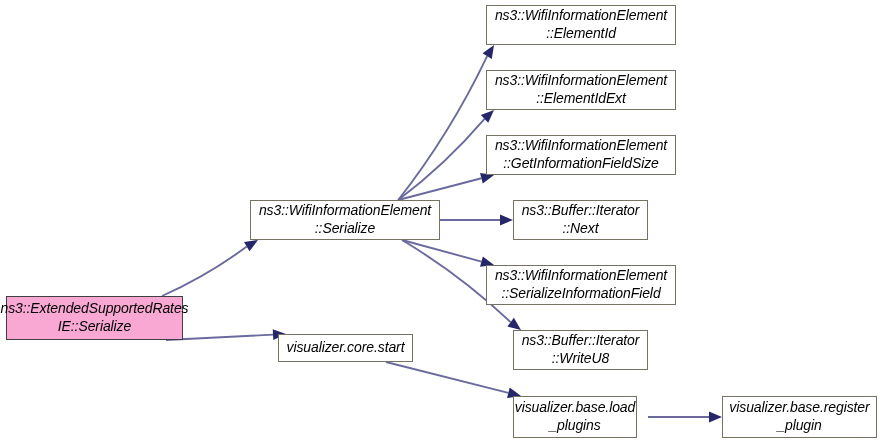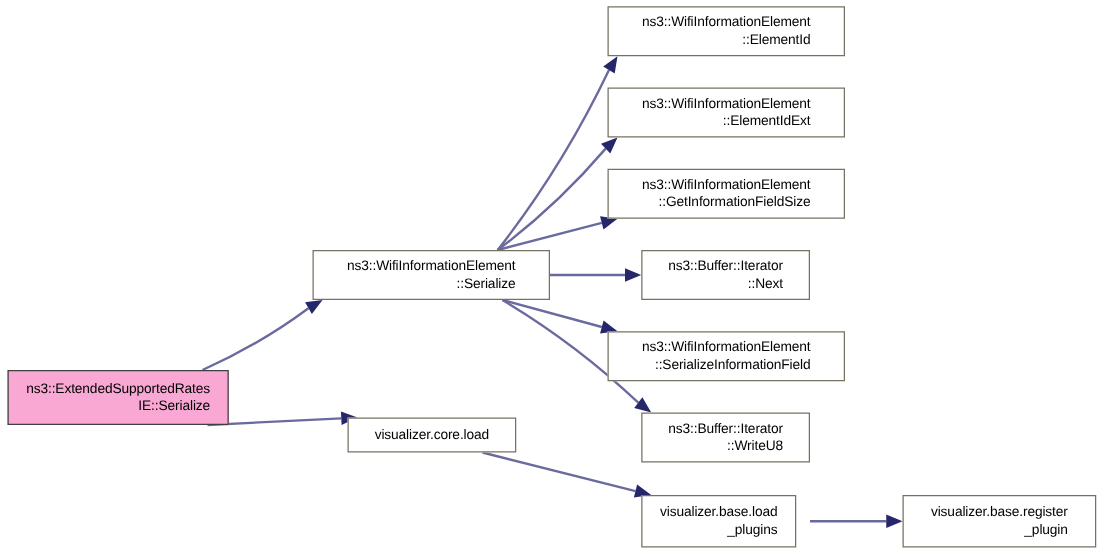--- a/index.html
+++ b/index.html
@@ -22,29 +22,30 @@
     width: 883px;
     height: 444px;
     pointer-events: none;
   }
   .node {
     position: absolute;
     box-sizing: border-box;
     display: flex;
     align-items: center;
     justify-content: center;
-    text-align: right;
+    text-align: center;
     background: #ffffff;
     border: 1px solid #757163;
     color: #000000;
-    font-size: 11px;
+    font-size: 14px;
     line-height: 1.28;
     letter-spacing: -0.1px;
     white-space: pre-line;
     z-index: 2;
+    font-style: italic;
   }
   .node.highlight {
     background: #bfbfbf;
     border: 1px solid #404040;
   }
   .node-label {
     display: block;
     padding: 0 3px;
     white-space: pre-line;
   }
@@ -84,18 +85,18 @@
     <div class="node" style="left: 486px; top: 70px; width: 190px; height: 40px; background: rgb(255, 255, 255); border-color: rgb(117, 113, 99);"><span class="node-label">ns3::WifiInformationElement
 ::ElementIdExt</span></div>
     <div class="node" style="left: 486px; top: 135px; width: 190px; height: 40px; background: rgb(255, 255, 255); border-color: rgb(117, 113, 99);"><span class="node-label">ns3::WifiInformationElement
 ::GetInformationFieldSize</span></div>
     <div class="node" style="left: 513px; top: 200px; width: 135px; height: 40px; background: rgb(255, 255, 255); border-color: rgb(117, 113, 99);"><span class="node-label">ns3::Buffer::Iterator
 ::Next</span></div>
     <div class="node" style="left: 486px; top: 265px; width: 190px; height: 40px; background: rgb(255, 255, 255); border-color: rgb(117, 113, 99);"><span class="node-label">ns3::WifiInformationElement
 ::SerializeInformationField</span></div>
     <div class="node" style="left: 513px; top: 330px; width: 135px; height: 40px; background: rgb(255, 255, 255); border-color: rgb(117, 113, 99);"><span class="node-label">ns3::Buffer::Iterator
 ::WriteU8</span></div>
-    <div class="node" style="left: 278px; top: 334px; width: 135px; height: 28px; background: rgb(255, 255, 255); border-color: rgb(117, 113, 99);"><span class="node-label">visualizer.core.load</span></div>
+    <div class="node" style="left: 278px; top: 334px; width: 135px; height: 28px; background: rgb(255, 255, 255); border-color: rgb(117, 113, 99);"><span class="node-label">visualizer.core.start</span></div>
     <div class="node" style="left: 513px; top: 396px; width: 124px; height: 42px; background: rgb(255, 255, 255); border-color: rgb(117, 113, 99);"><span class="node-label">visualizer.base.load
 _plugins</span></div>
     <div class="node" style="left: 722px; top: 396px; width: 155px; height: 42px; background: rgb(255, 255, 255); border-color: rgb(117, 113, 99);"><span class="node-label">visualizer.base.register
 _plugin</span></div>
   </div>
 
 </body></html>

